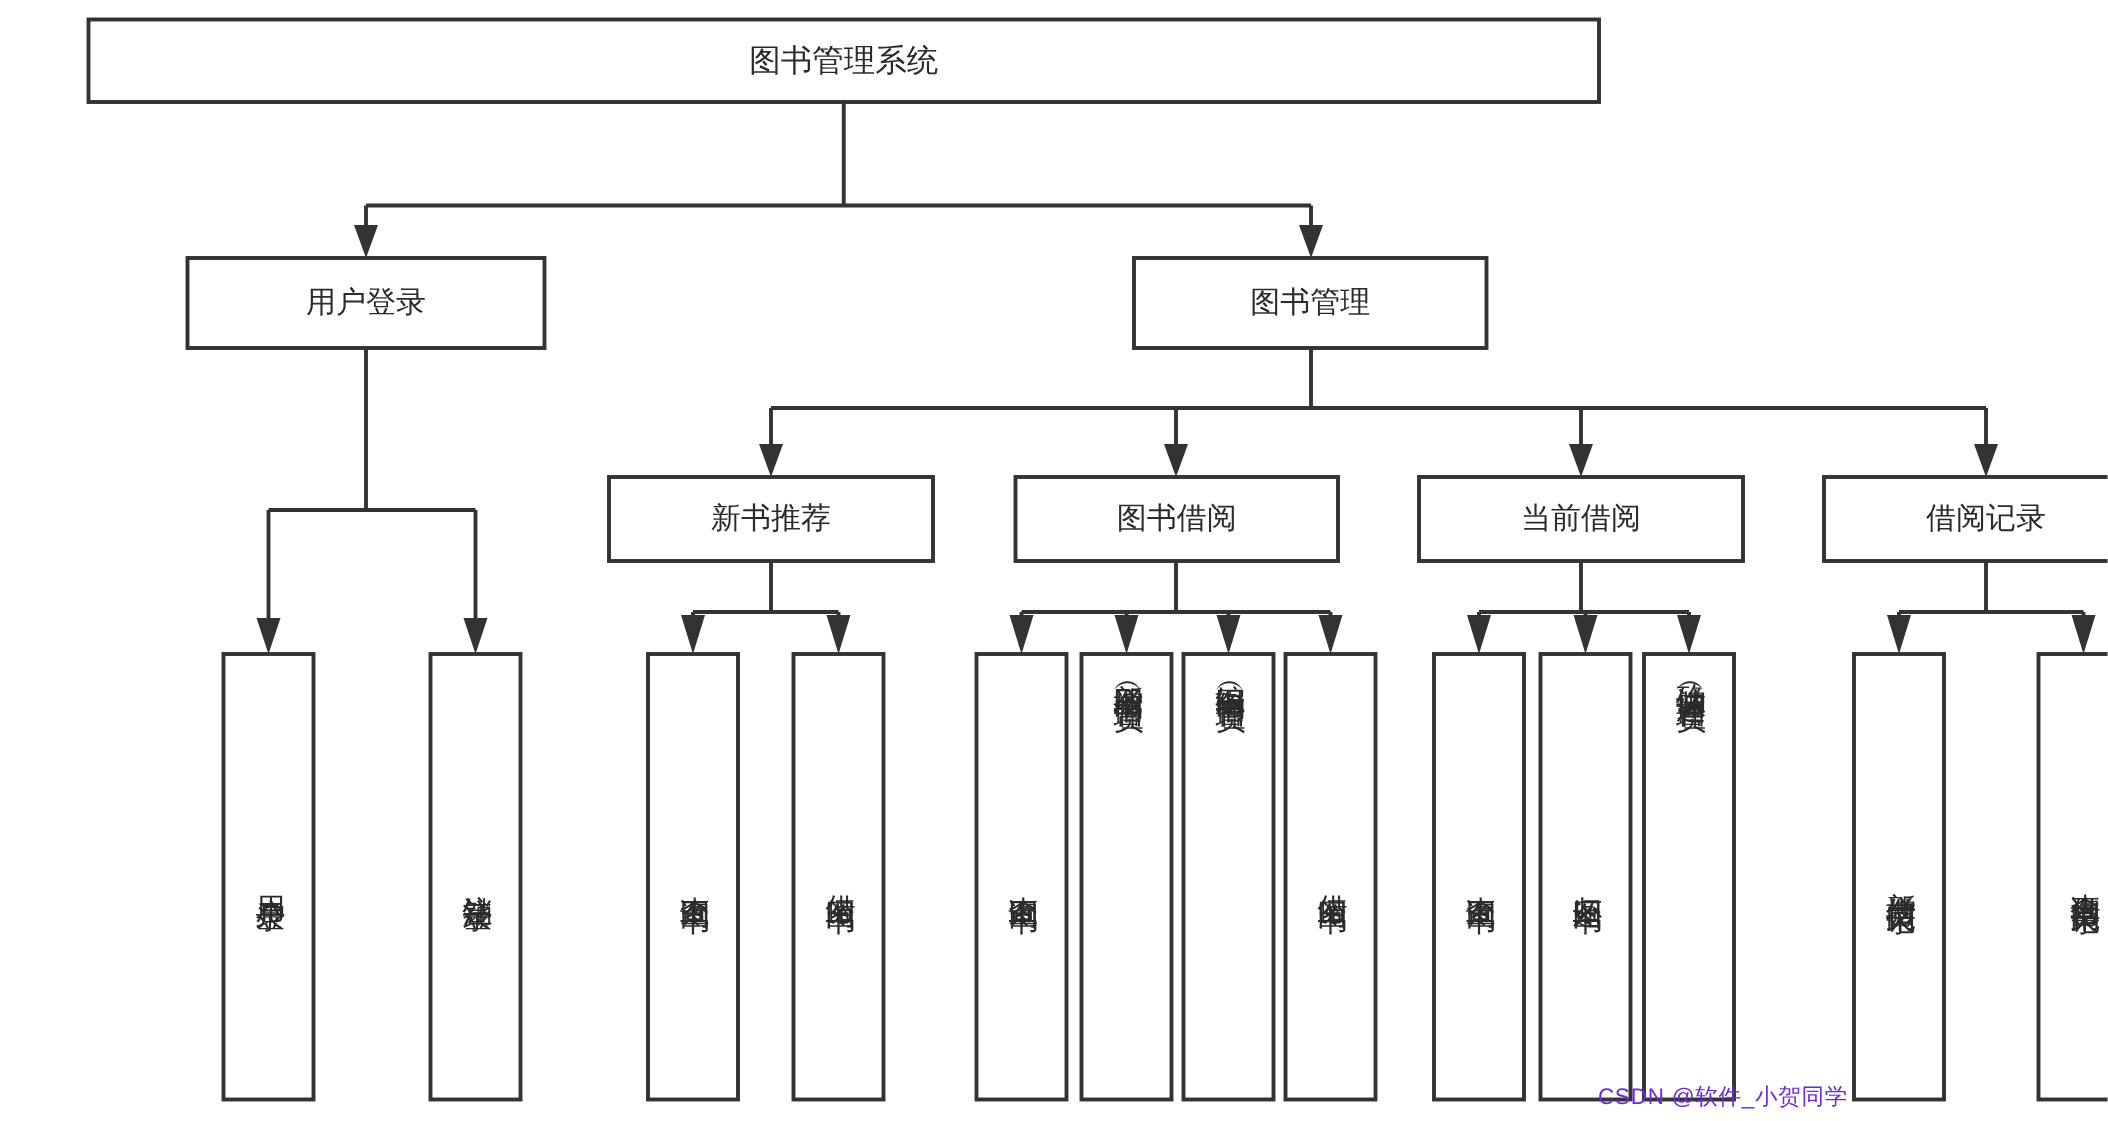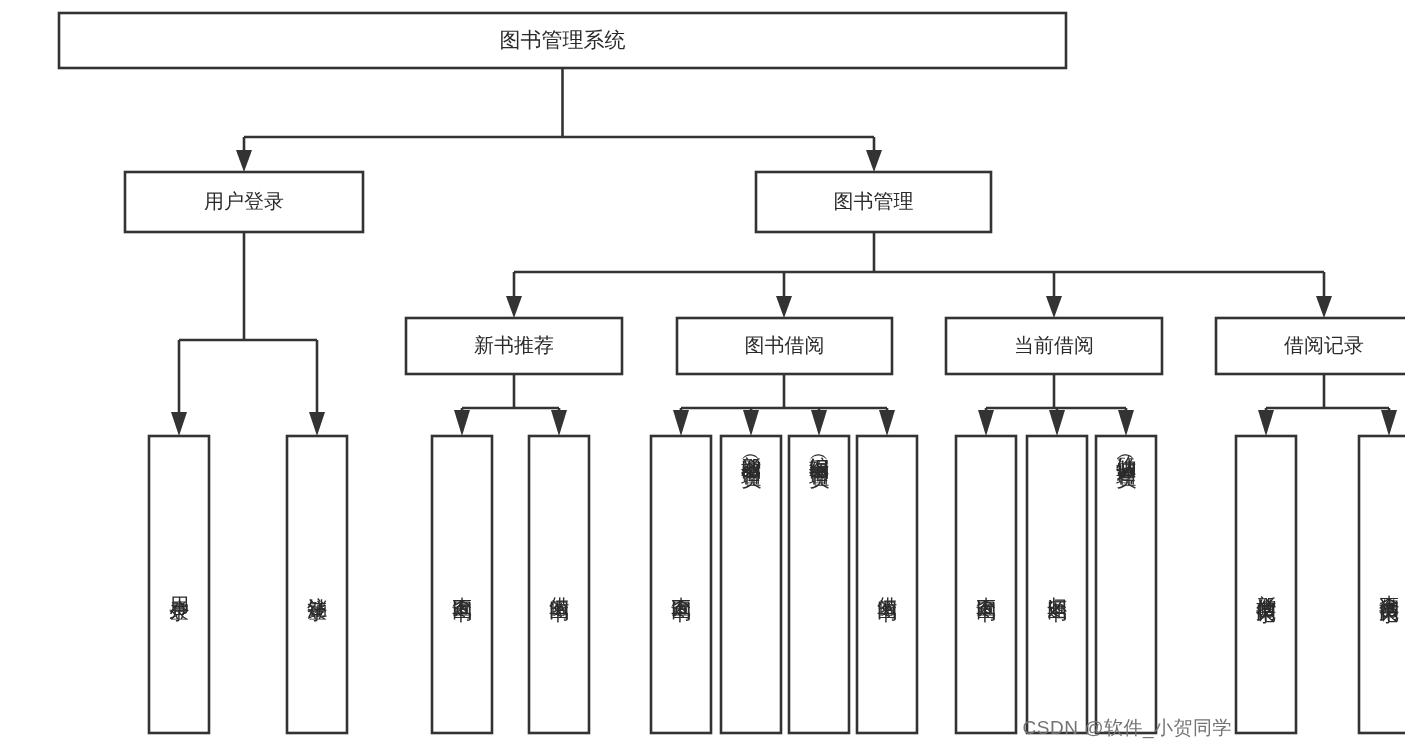--- a/index.html
+++ b/index.html
@@ -72,22 +72,22 @@
     color: #2b2b2b;
     letter-spacing: 2px;
     white-space: nowrap;
     text-align: center;
   }
   .watermark {
     position: absolute;
     right: 14px;
     bottom: 6px;
     font-family: "Liberation Sans", sans-serif;
-    font-size: 19px;
-    color: #737373;
+    font-size: 15px;
+    color: #6d28d9;
     letter-spacing: 0.5px;
     white-space: nowrap;
     pointer-events: none;
   }
 </style>
 </head>
 <body>
 
 <div id="diagram-root">
 

